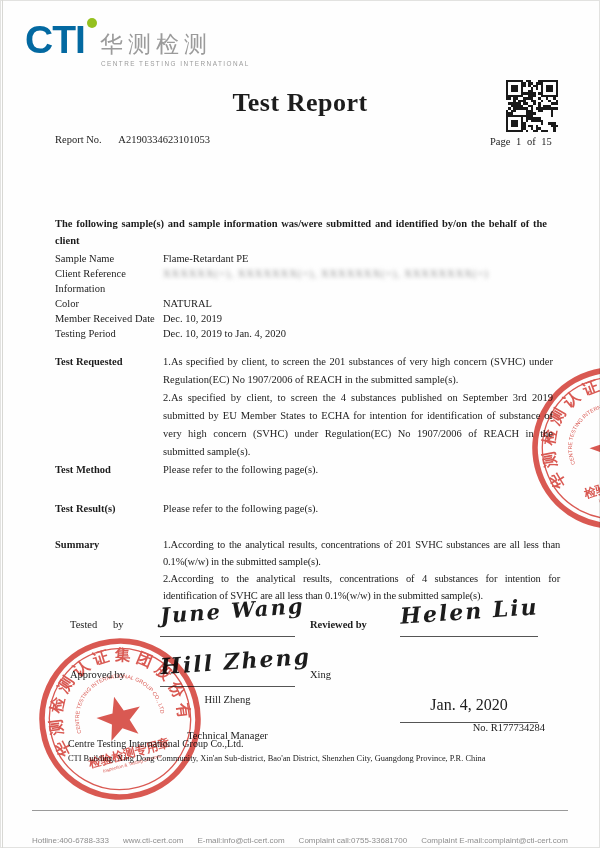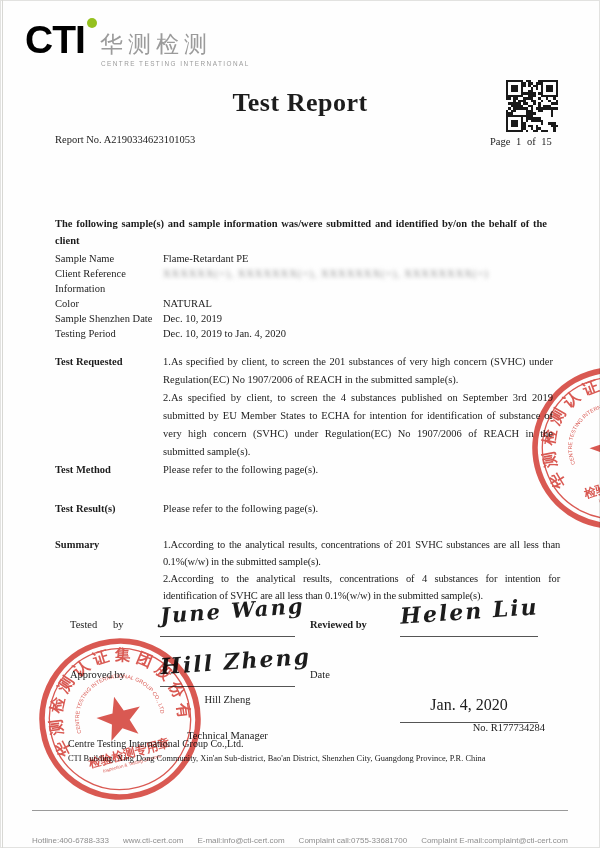--- a/index.html
+++ b/index.html
@@ -5,21 +5,21 @@
   html,body{margin:0;padding:0;background:#e8e8e6;}
   .page{
     position:relative;width:600px;height:848px;background:#fefefe;
     font-family:"Liberation Serif","DejaVu Serif",serif;color:#1c1c1c;
     overflow:hidden;box-shadow:inset 0 0 0 1px #e2e2e0;
   }
   .page::before{content:"";position:absolute;left:2px;top:0;bottom:0;width:1px;background:#d8d8d4;}
   .abs{position:absolute;}
   
   .logo-cti{font-family:"Liberation Sans","DejaVu Sans",sans-serif;font-weight:bold;
-    font-size:39px;letter-spacing:-1px;color:#000000;line-height:1;}
+    font-size:39px;letter-spacing:-1px;color:#0369a1;line-height:1;}
   .logo-dot{width:10px;height:10px;border-radius:50%;background:#95c11f;}
   .logo-cn{font-size:23px;color:#9b9b9b;letter-spacing:5px;font-family:"DejaVu Sans",sans-serif;line-height:1;}
   .logo-tag{font-size:6.4px;color:#9b9b9b;letter-spacing:1.45px;font-family:"Liberation Sans",sans-serif;}
   .title{width:600px;text-align:center;font-size:26px;font-weight:bold;letter-spacing:0.5px;}
   .qr{width:52px;height:52px;}
   .qr svg{width:100%;height:100%;shape-rendering:crispEdges;}
   
   .t{font-size:10.5px;line-height:15px;}
   .b{font-weight:bold;}
   .row{display:flex;}
@@ -206,41 +206,41 @@
         <path fill-rule="evenodd" d="M14 0h7v7h-7z M15 1v5h5v-5z"></path>
         <rect x="16" y="2" width="3" height="3"></rect>
         <path fill-rule="evenodd" d="M0 14h7v7h-7z M1 15v5h5v-5z"></path>
         <rect x="2" y="16" width="3" height="3"></rect>
       </svg>
   </div>
   <div class="abs t" style="left:490px;top:134px;word-spacing:3px;">Page 1 of 15</div>
 
   <div class="abs t" style="left:55px;top:132px;">
     <span>Report No.</span>
-    <span style="">A2190334623101053</span>
+    <span style="margin-left:14px;">A2190334623101053</span>
   </div>
 
 
   <div class="abs t b just" style="left:55px;top:216px;width:492px;line-height:16.5px;">The following sample(s) and sample information was/were submitted and identified by/on the behalf of the client</div>
 
   <div class="abs t" style="left:55px;top:251px;width:492px;">
     <div class="row">
       <span class="lblcol2">Sample Name</span>
       <span class="valcol">Flame-Retardant PE</span>
     </div>
     <div class="row">
       <span class="lblcol2" style="max-width:100px;">Client Reference Information</span>
       <span class="valcol redacted" style="margin-left:8px;">XXXXXX(+), XXXXXXX(+), XXXXXXX(+), XXXXXXXX(+)</span>
     </div>
     <div class="row">
       <span class="lblcol2">Color</span>
       <span class="valcol">NATURAL</span>
     </div>
     <div class="row">
-      <span class="lblcol2">Sample Shenzhen Date</span>
+      <span class="lblcol2">Member Received Date</span>
       <span class="valcol">Dec. 10, 2019</span>
     </div>
     <div class="row">
       <span class="lblcol2">Testing Period</span>
       <span class="valcol">Dec. 10, 2019 to Jan. 4, 2020</span>
     </div>
   </div>
 
   <div class="abs t row" style="left:55px;top:353px;width:500px;line-height:18px;">
     <span class="lblcol2 b">Test Requested</span>
@@ -270,21 +270,21 @@
   </div>
   <div class="abs t" style="left:310px;top:617px;font-weight:bold;">Reviewed by</div>
   <div class="abs sigline" style="left:400px;top:598px;width:138px;height:38px;">
     <span class="sig">Helen Liu</span>
   </div>
 
   <div class="abs t" style="left:70px;top:667px;">Approved by</div>
   <div class="abs sigline" style="left:160px;top:648px;width:135px;height:38px;">
     <span class="sig">Hill Zheng</span>
   </div>
-  <div class="abs t" style="left:310px;top:667px;">Date</div>
+  <div class="abs t" style="left:310px;top:667px;">Xing</div>
   <div class="abs sigline" style="left:400px;top:696px;width:138px;height:26px;">
     <span>Jan. 4, 2020</span>
   </div>
   <div class="abs t center" style="left:160px;top:692px;width:135px;">Hill Zheng</div>
   <div class="abs t center" style="left:160px;top:707px;width:135px;margin-top:21px;">Technical Manager</div>
 
   <div class="abs t" style="right:55px;top:720px;">No. R177734284</div>
   <div class="abs" style="left:68px;top:738px;font-size:10px;">Centre Testing International Group Co.,Ltd.</div>
   <div class="abs tiny-addr" style="left:68px;top:754px;">CTI Building, Xing Dong Community, Xin'an Sub-district, Bao'an District, Shenzhen City, Guangdong Province, P.R. China</div>
 

